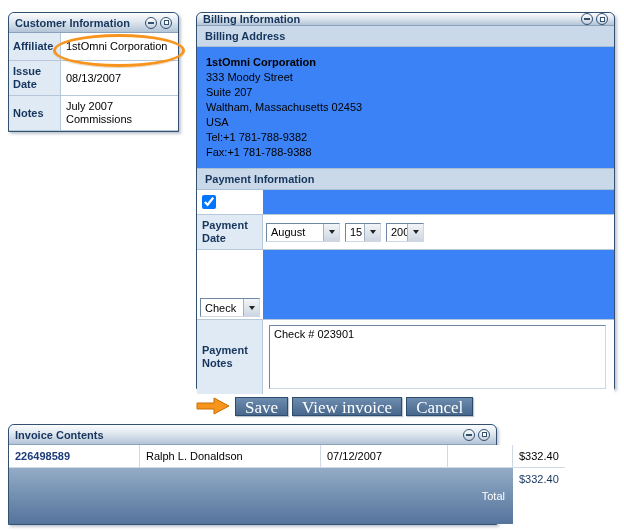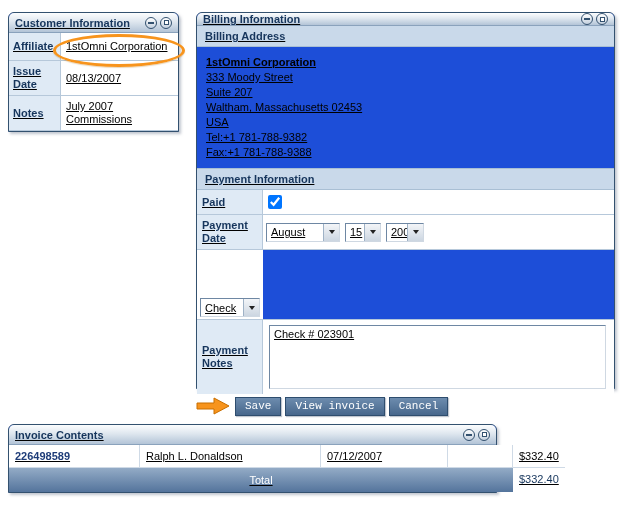--- a/index.html
+++ b/index.html
@@ -1,22 +1,22 @@
 <!DOCTYPE html>
 <html><head>
 <meta charset="utf-8">
 <style>
   * { margin:0; padding:0; box-sizing:border-box; }
   html,body { background:#fff; }
   body { font-family:"Liberation Sans", sans-serif; font-size:11px; color:#000; }
   .page { position:relative; width:624px; height:531px; background:#fff; overflow:hidden; }
 
   
-  .panel { position:absolute; border:1px solid #33516f; border-radius:6px 6px 0 0; background:#1d4ed8;
-           box-shadow:2px 2px 3px rgba(140,150,165,.55);text-decoration:underline; }
+  .panel { position:absolute; border:1px solid #33516f; border-radius:6px 6px 0 0; background:#3b82f6;
+           box-shadow:2px 2px 3px rgba(140,150,165,.55); }
   .titlebar { height:20px; background:linear-gradient(#fcfdfe 0%, #dfe7ef 45%, #b3c4d7 100%);
               border-bottom:1px solid #8aa2bc; border-radius:5px 5px 0 0;
               display:flex; align-items:center; padding:0 6px; }
   .titlebar .title { font-weight:bold; color:#16355c; font-size:11px; white-space:nowrap; }
   .winbtns { margin-left:auto; display:flex; gap:3px; }
   .winbtn { width:12px; height:12px; border-radius:50%; border:1px solid #33516f;
             background:linear-gradient(#ffffff,#c4d0de); display:flex; align-items:center;
             justify-content:center; cursor:pointer; }
   .winbtn .minus { width:6px; height:2px; background:#33516f; }
   .winbtn .square { width:5px; height:5px; border:1px solid #33516f; background:#fff; }
@@ -59,36 +59,36 @@
 
   .notes-area { width:calc(100% - 8px); height:64px; margin:3px; border:1px solid;
                 border-color:#6e87a3 #cfd8e2 #cfd8e2 #6e87a3; font-family:"Liberation Sans", sans-serif;
                 font-size:11px; padding:2px 4px; resize:none; }
 
   
   .actions { position:absolute; left:196px; top:395px; height:22px; display:flex;
              align-items:center; gap:4px; }
   .arrow-annotation { display:inline-flex; margin-right:1px; }
   .btn { height:19px; padding:0 9px; background:linear-gradient(#6d8cae,#47678c); color:#fff;
-         border:1px solid #2e4d6e; font-size:11px; font-family:Liberation Mono, monospace;
+         border:1px solid #2e4d6e; font-size:17px; font-family:Liberation Serif, serif;
          cursor:pointer; box-shadow:1px 1px 1px rgba(150,160,175,.6); }
 
   
   .panel-invoice { left:8px; top:424px; width:489px; }
   .inv-grid { display:grid; grid-template-columns:131px 181px 127px 65px 1fr; }
   .inv-grid .hcell { background:#c9d9ea; color:#16355c; padding:4px 6px;
                      border-right:1px solid #9fb4ca; border-bottom:1px solid #9fb4ca; }
   .inv-grid .hcell:last-child { border-right:none; }
   .inv-grid .dcell { background:#fff; padding:5px 6px; border-right:1px solid #cfdae6;
                      border-bottom:1px solid #cfdae6; min-height:23px; }
   .inv-grid .dcell:last-child { border-right:none; }
   .order-link { color:#1e3c78; font-weight:bold; cursor:pointer; }
   .num { text-align:right; }
   .total-cell { grid-column:1 / 5; background:linear-gradient(#93abc6,#54749c); color:#fff;
-                text-align:center; padding:6px 8px; min-height:23px; }
+                text-align:right; padding:22px 8px; min-height:23px; }
   .total-amount { background:#fff; padding:5px 6px; text-align:right; color:#16355c; min-height:23px; }
 
   
   .ellipse-annotation { position:absolute; left:53px; top:34px; width:132px; height:33px;
                         border:3px solid #f7941d; border-radius:50%; z-index:20; pointer-events:none;
                         box-shadow:0 1px 1px rgba(180,120,30,.3); }
 </style>
 </head>
 <body>
 
@@ -139,21 +139,20 @@
       <span class="addr-line">Suite 207</span>
       <span class="addr-line">Waltham, Massachusetts 02453</span>
       <span class="addr-line">USA</span>
       <span class="addr-line">Tel:+1 781-788-9382</span>
       <span class="addr-line">Fax:+1 781-788-9388</span>
     </div>
 
     <div class="subheader">Payment Information</div>
 
     <div class="prow">
-      <div class="plbl h24">Paid</div>
       <div class="pval h24">
         <input type="checkbox" class="checkbox" checked="checked" style="">
       </div>
     </div>
 
     <div class="prow">
       <div class="plbl h34">Payment Date</div>
       <div class="pval h34">
         <span class="dd" style="width:74px;">
           <span class="dd-text">August</span>

